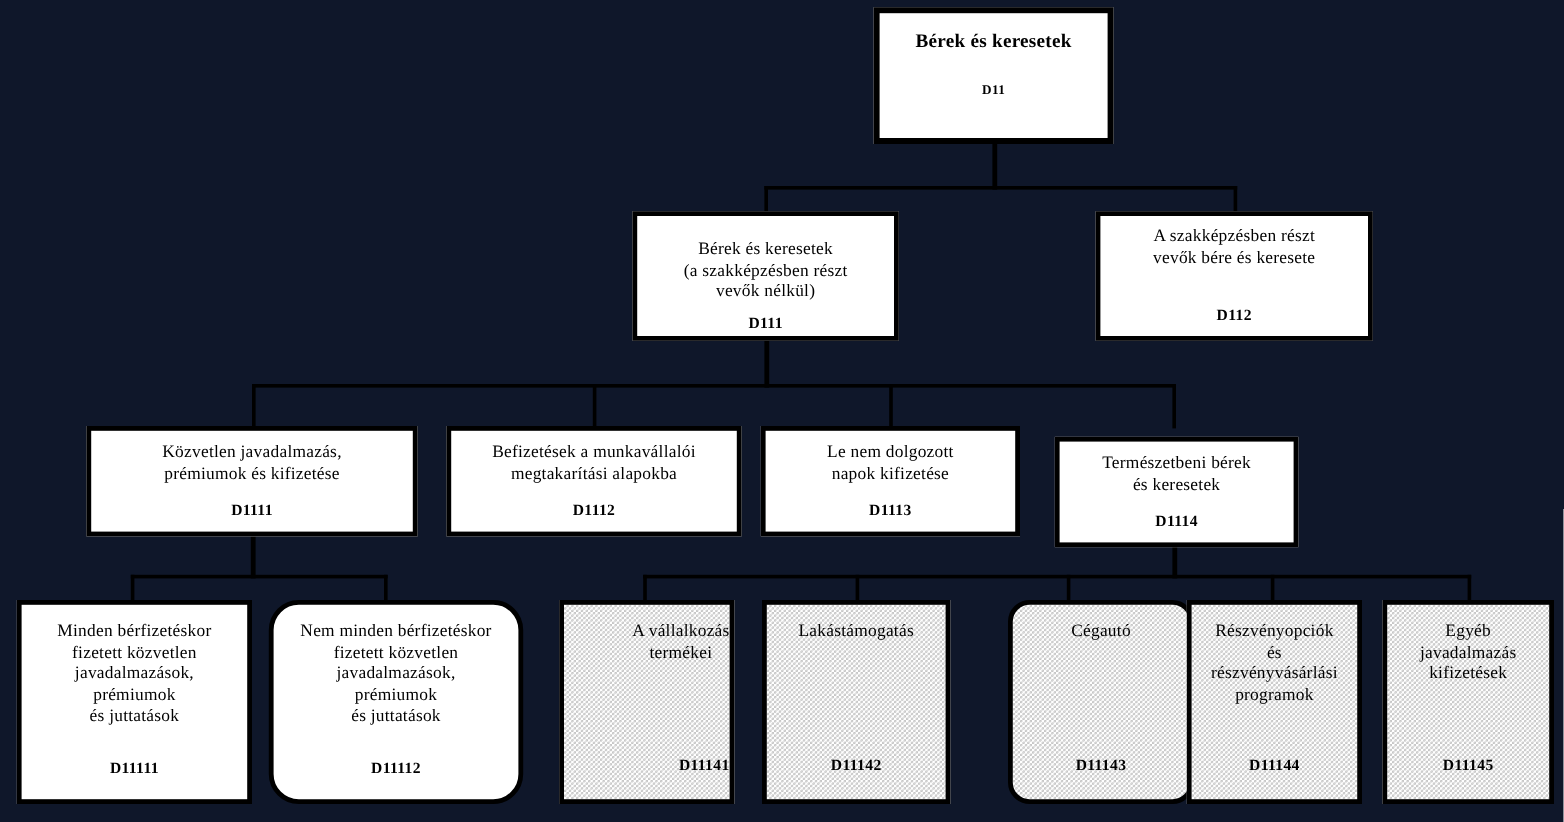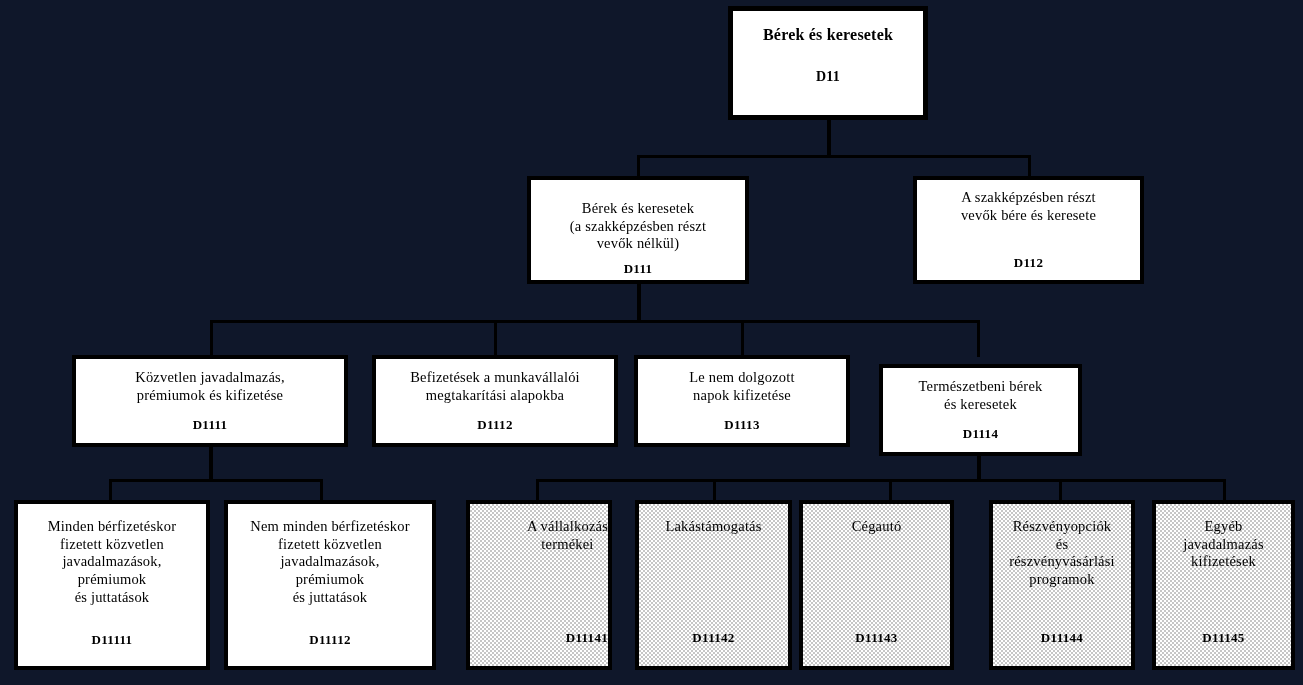--- a/index.html
+++ b/index.html
@@ -45,21 +45,21 @@
     font-size: 13px;
     letter-spacing: 0.3px;
   }
 
   
   .node.root .title {
     font-weight: bold;
     font-size: 16px;
   }
   .node.root .code {
-    font-size: 14px;
+    font-size: 11px;
   }
 
   
   .node.shaded {
     background-color: #ffffff;
     background-image:
       linear-gradient(45deg, #c6c6c6 25%, transparent 25%, transparent 75%, #c6c6c6 75%),
       linear-gradient(45deg, #c6c6c6 25%, transparent 25%, transparent 75%, #c6c6c6 75%);
     background-size: 4px 4px;
     background-position: 0 0, 2px 2px;
@@ -158,41 +158,41 @@
 
   <div class="node tier4" style="left:14px; top:500px; width:196px; height:170px;">
     <div class="title">Minden bérfizetéskor
 fizetett közvetlen
 javadalmazások,
 prémiumok
 és juttatások</div>
     <div class="code">D11111</div>
   </div>
 
-  <div class="node tier4" style="left:224px; top:500px; width:212px; height:170px;">
+  <div class="node tier4" style="left:224px; top:500px; width:212px; height:170px;border-radius:25px;">
     <div class="title">Nem minden bérfizetéskor
 fizetett közvetlen
 javadalmazások,
 prémiumok
 és juttatások</div>
     <div class="code">D11112</div>
   </div>
 
   <div class="node shaded tier4s" style="left:466px; top:500px; width:146px; height:170px;align-items:flex-end;">
     <div class="title">A vállalkozás
 termékei</div>
     <div class="code">D11141</div>
   </div>
 
   <div class="node shaded tier4s" style="left:635px; top:500px; width:157px; height:170px;">
     <div class="title">Lakástámogatás</div>
     <div class="code">D11142</div>
   </div>
 
-  <div class="node shaded tier4s" style="left:799px; top:500px; width:155px; height:170px;">
+  <div class="node shaded tier4s" style="left:840px; top:500px; width:155px; height:170px;border-radius:18px;">
     <div class="title">Cégautó</div>
     <div class="code">D11143</div>
   </div>
 
   <div class="node shaded tier4s" style="left:989px; top:500px; width:146px; height:170px;">
     <div class="title">Részvényopciók
 és
 részvényvásárlási
 programok</div>
     <div class="code">D11144</div>

